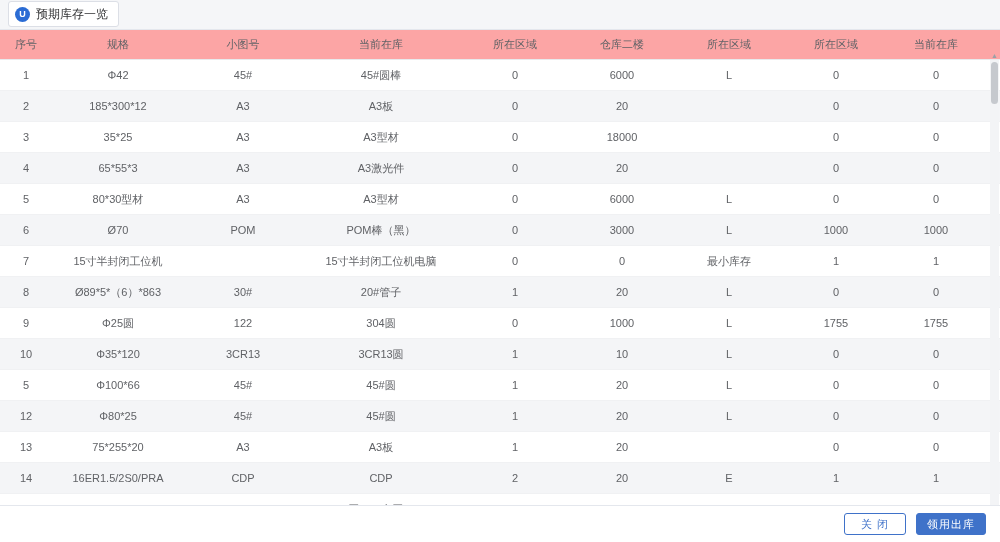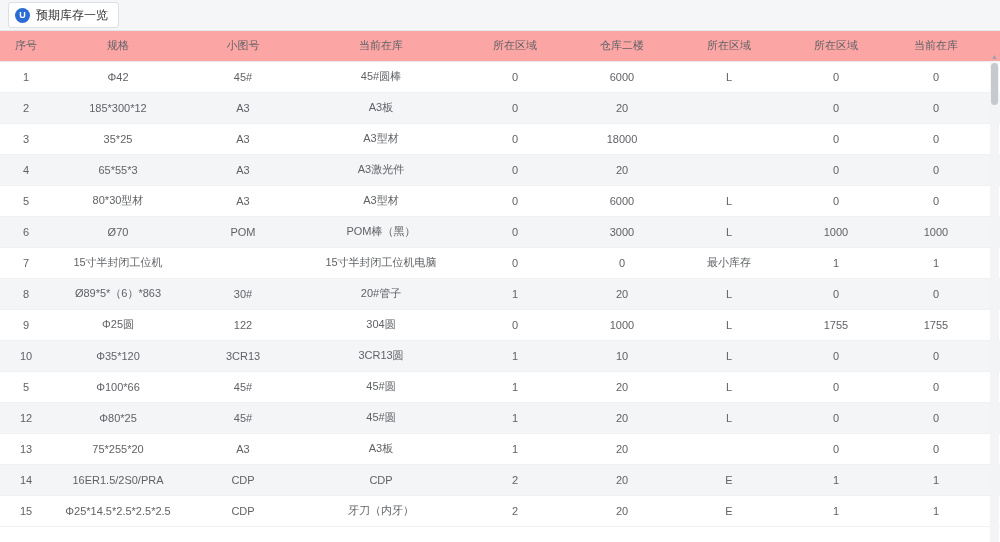--- a/index.html
+++ b/index.html
@@ -381,14 +381,18 @@
           </tr>
         </tbody>
     </table>
 
     <div class="vscroll">
       <div class="arrow up">▲</div>
       <div class="thumb"></div>
     </div>
   </div>
 
+  <div class="footer">
+    <div class="btn btn-default">关 闭</div>
+    <div class="btn btn-primary">领用出库</div>
+  </div>
 
 </div>
 
 </body></html>

